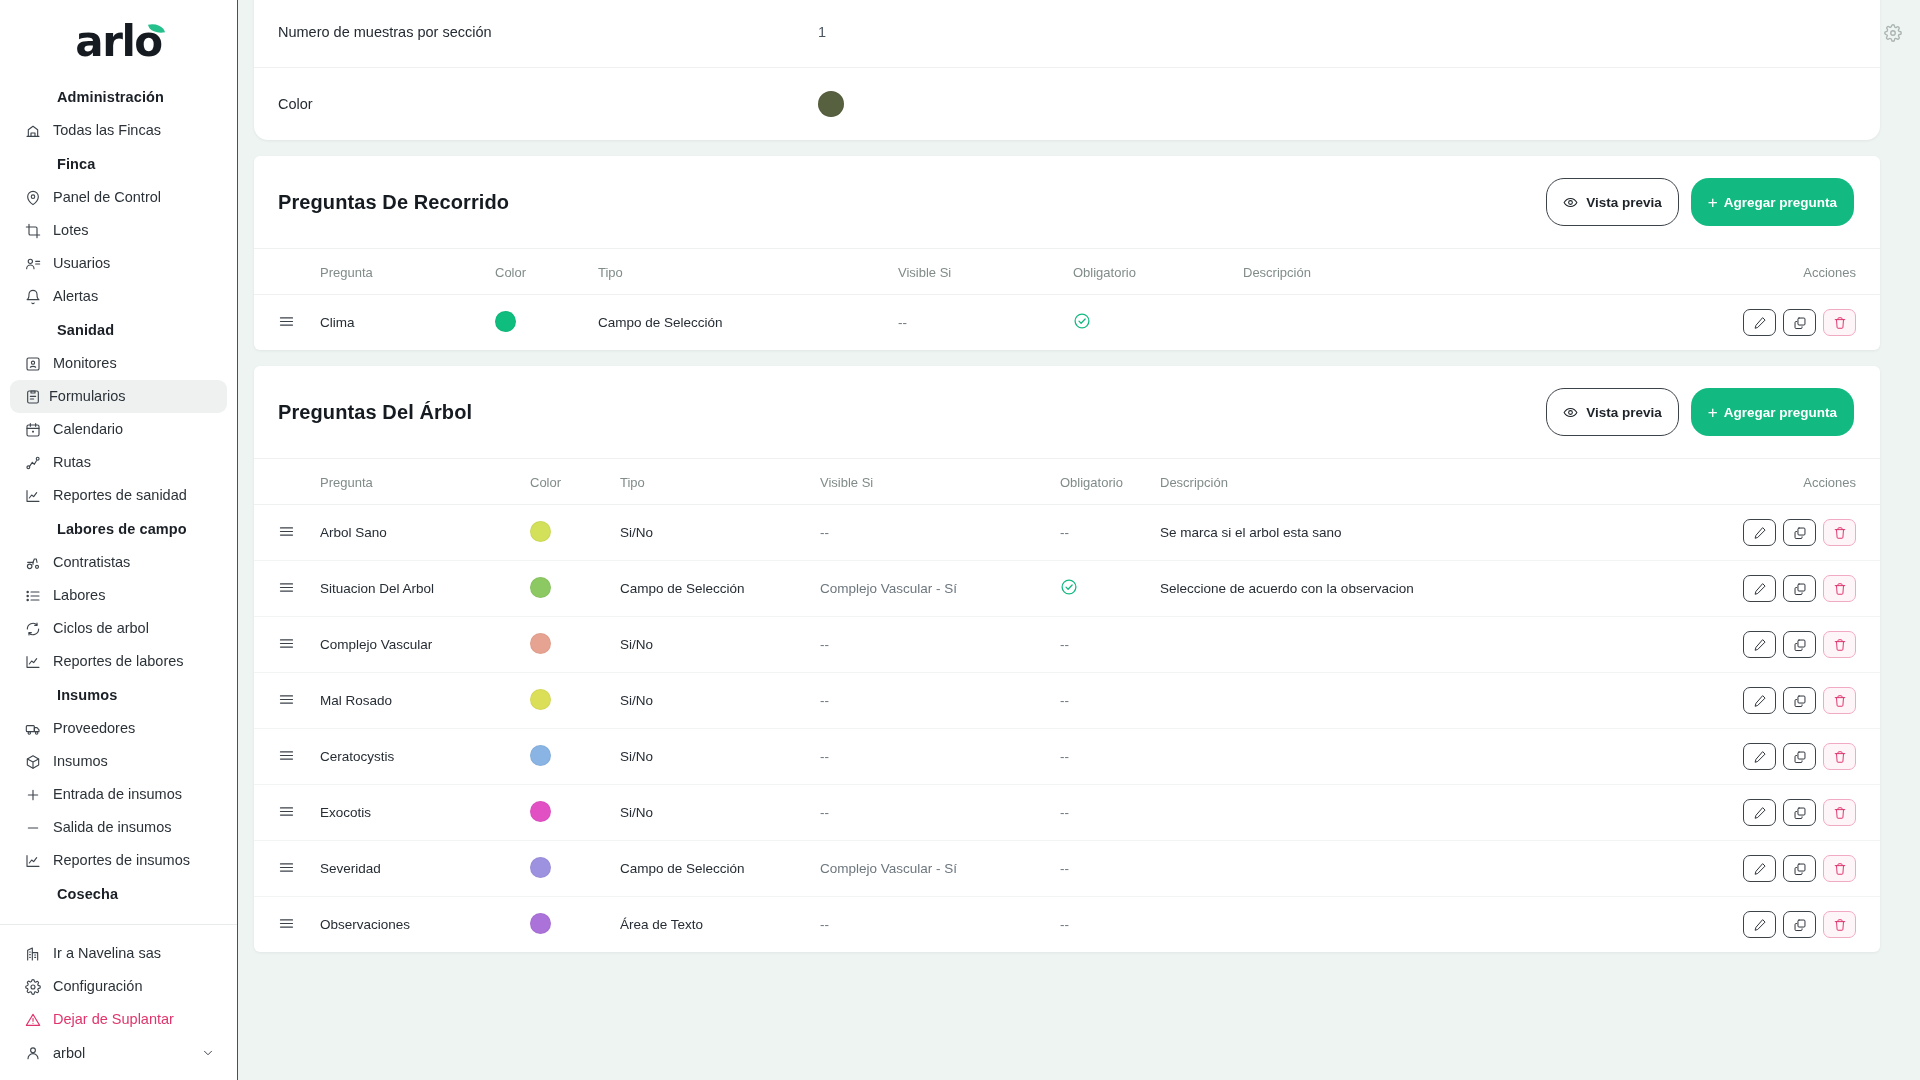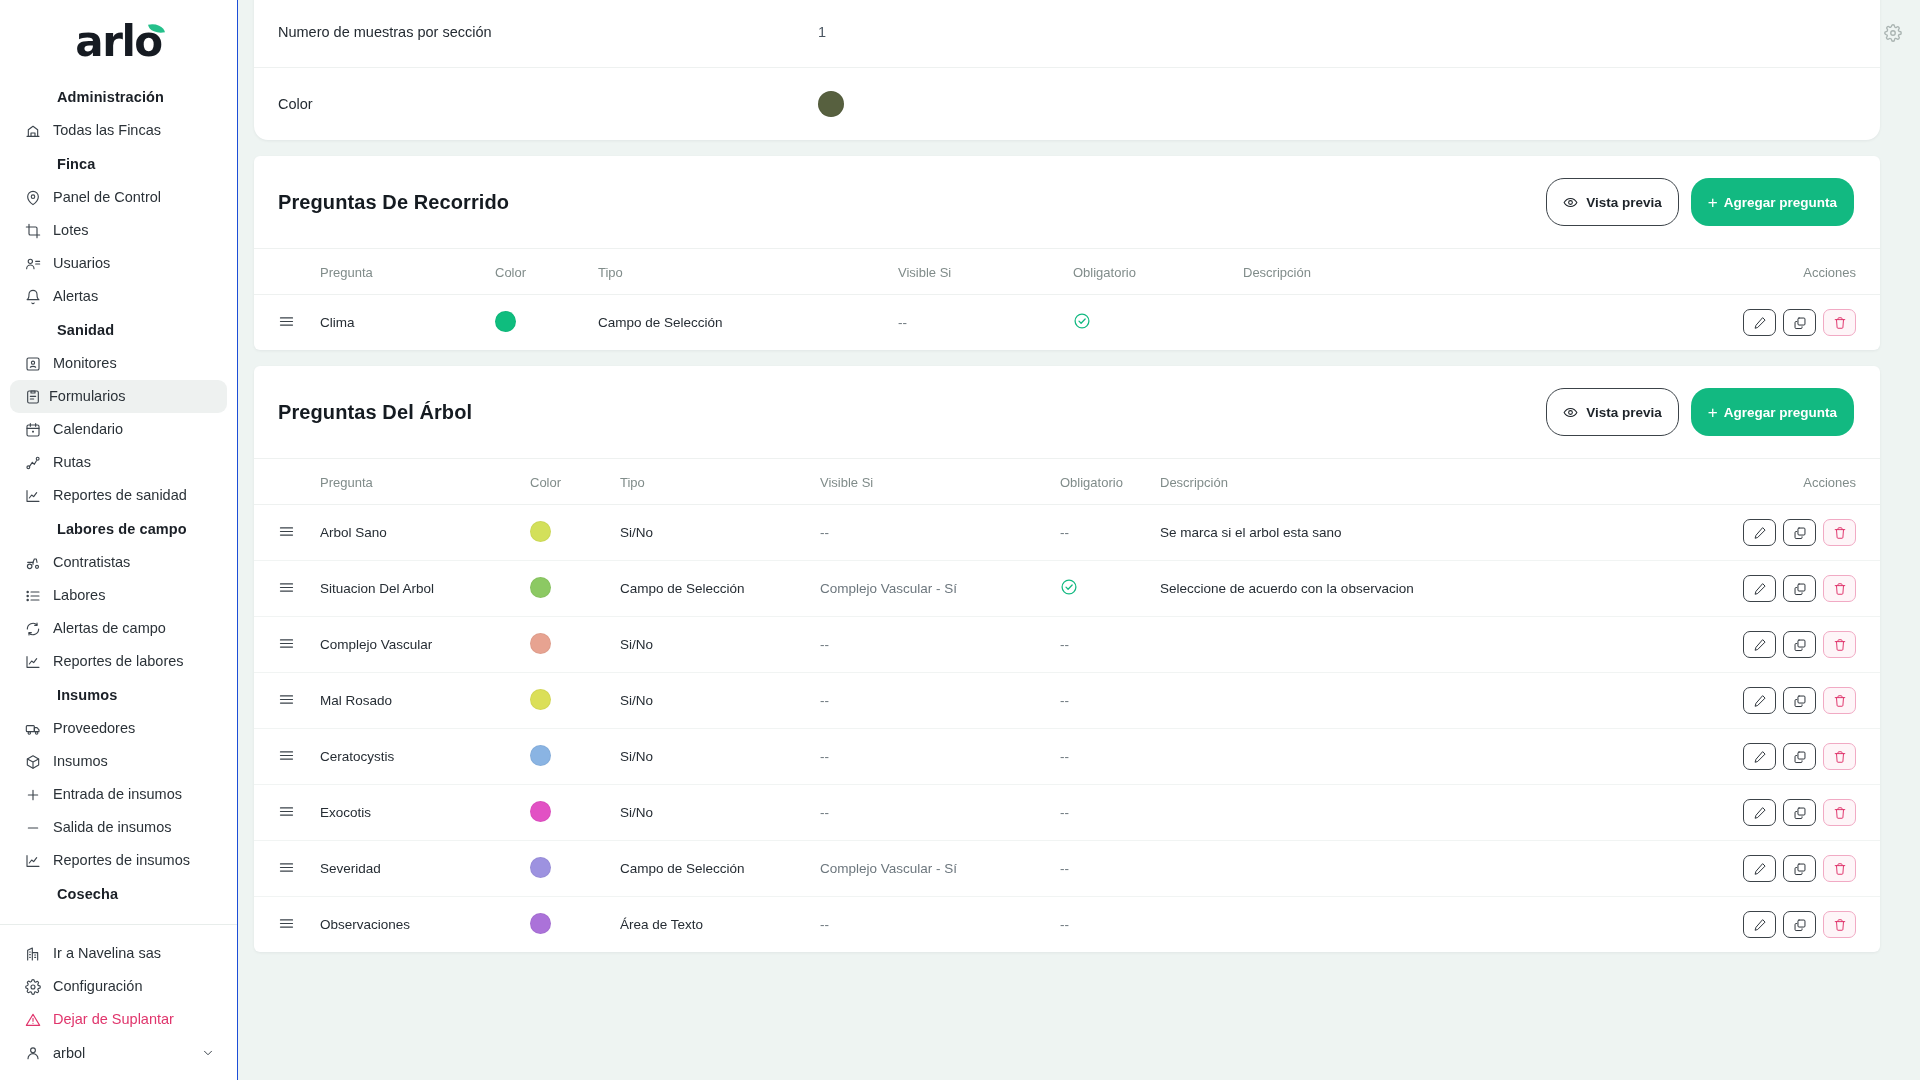--- a/index.html
+++ b/index.html
@@ -306,21 +306,21 @@
           <span class="nav-label">Labores</span>
         </div>
         <div class="nav-item">
           <span class="nav-ico">
             <svg viewBox="0 0 24 24" fill="none" stroke="currentColor" stroke-width="1.7" stroke-linecap="round" stroke-linejoin="round">
               <path d="M20.5 12a8.5 8.5 0 01-14.6 6"></path>
               <path d="M3.5 12a8.5 8.5 0 0114.6-6"></path>
               <path d="M18 3v3.5h-3.5M6 21v-3.5h3.5"></path>
             </svg>
           </span>
-          <span class="nav-label">Alertas de campo</span>
+          <span class="nav-label">Ciclos de arbol</span>
         </div>
         <div class="nav-item">
           <span class="nav-ico">
             <svg viewBox="0 0 24 24" fill="none" stroke="currentColor" stroke-width="1.7" stroke-linecap="round" stroke-linejoin="round">
               <path d="M3 4v16h18"></path>
               <path d="M6.5 15l3.5-4.5 3 2.5 4.5-6"></path>
             </svg>
           </span>
           <span class="nav-label">Reportes de labores</span>
         </div>

